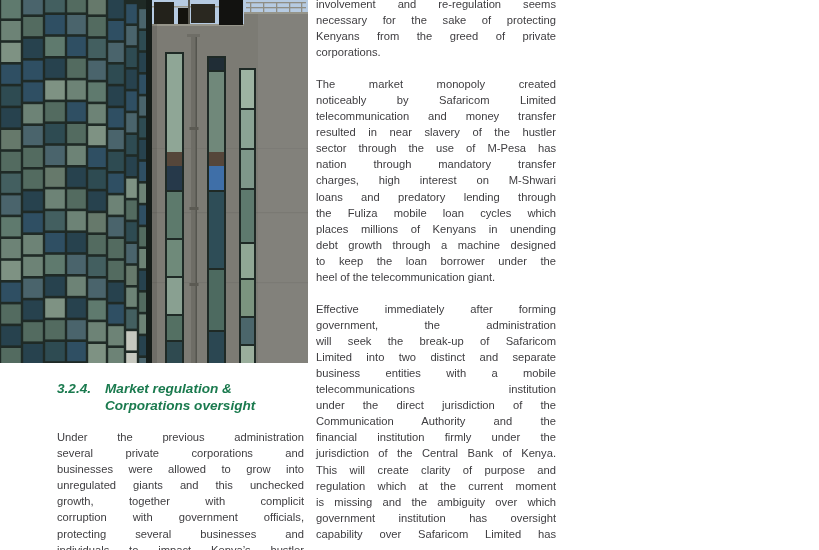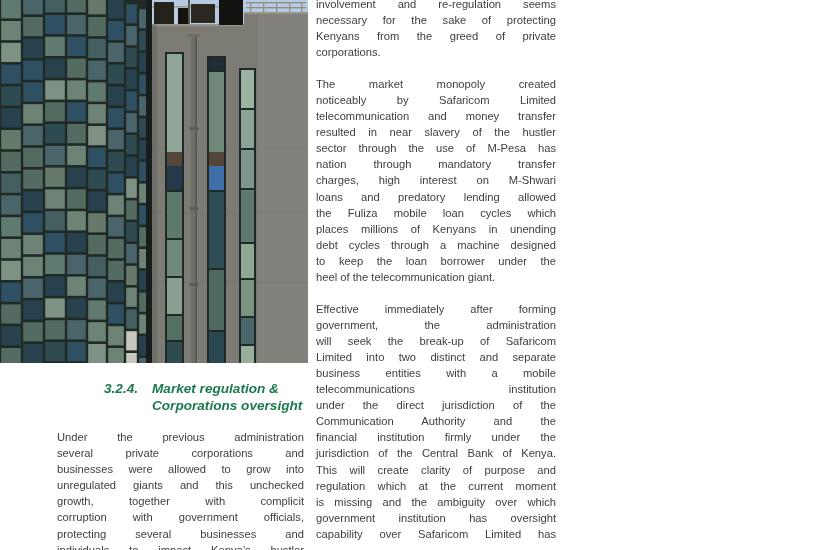--- a/index.html
+++ b/index.html
@@ -15,21 +15,21 @@
   .photo svg{display:block;}
   .col{position:absolute;}
   .col-left{left:57px;top:380px;width:247px;}
   .col-mid{left:316px;top:-4px;width:240px;}
   .heading{
     display:flex;align-items:flex-start;
     font-weight:bold;font-style:italic;
     font-size:13.6px;line-height:17px;
     margin:0 0 15px 0;
   }
-  .h-num{width:48px;flex:none;margin-left:47px;}
+  .h-num{width:48px;flex:none;}
   .para{margin:0 0 15.5px 0;}
   .para:last-child{margin-bottom:0;}
   .line{
     font-size:11.2px;line-height:16.1px;
     text-align:justify;text-align-last:justify;
     -moz-text-align-last:justify;
     white-space:normal;
   }
   .line.pl{text-align-last:left;-moz-text-align-last:left;}
 </style>
@@ -266,24 +266,24 @@
       <div class="line pl">corporations.</div>
     </div>
     <div class="para">
       <div class="line">The market monopoly created</div>
       <div class="line">noticeably by Safaricom Limited</div>
       <div class="line">telecommunication and money transfer</div>
       <div class="line">resulted in near slavery of the hustler</div>
       <div class="line">sector through the use of M-Pesa has</div>
       <div class="line">nation through mandatory transfer</div>
       <div class="line">charges, high interest on M-Shwari</div>
-      <div class="line">loans and predatory lending allowed</div>
+      <div class="line">loans and predatory lending through</div>
       <div class="line">the Fuliza mobile loan cycles which</div>
       <div class="line">places millions of Kenyans in unending</div>
-      <div class="line">debt cycles through a machine designed</div>
+      <div class="line">debt growth through a machine designed</div>
       <div class="line">to keep the loan borrower under the</div>
       <div class="line pl">heel of the telecommunication giant.</div>
     </div>
     <div class="para">
       <div class="line">Effective immediately after forming</div>
       <div class="line">government, the administration</div>
       <div class="line">will seek the break-up of Safaricom</div>
       <div class="line">Limited into two distinct and separate</div>
       <div class="line">business entities with a mobile</div>
       <div class="line">telecommunications institution</div>

